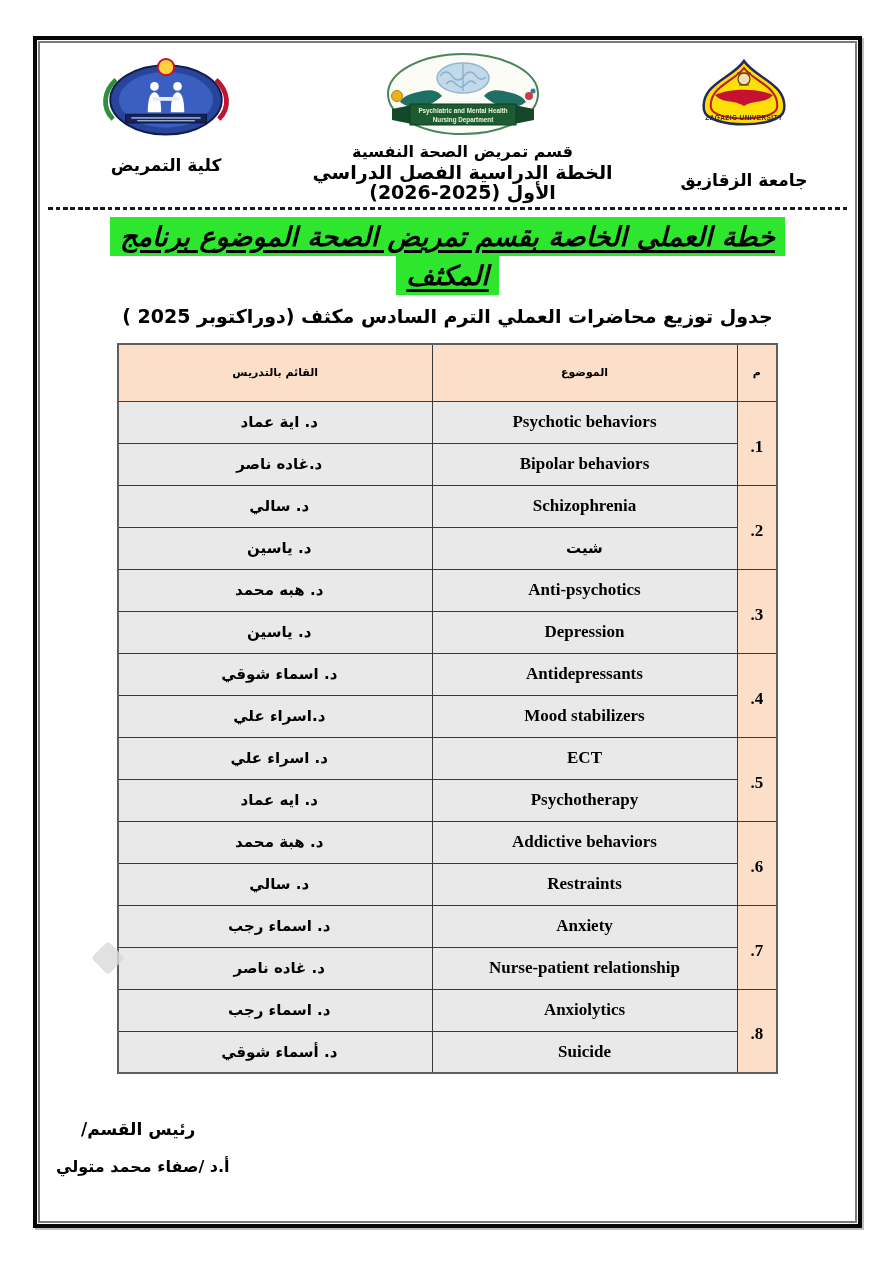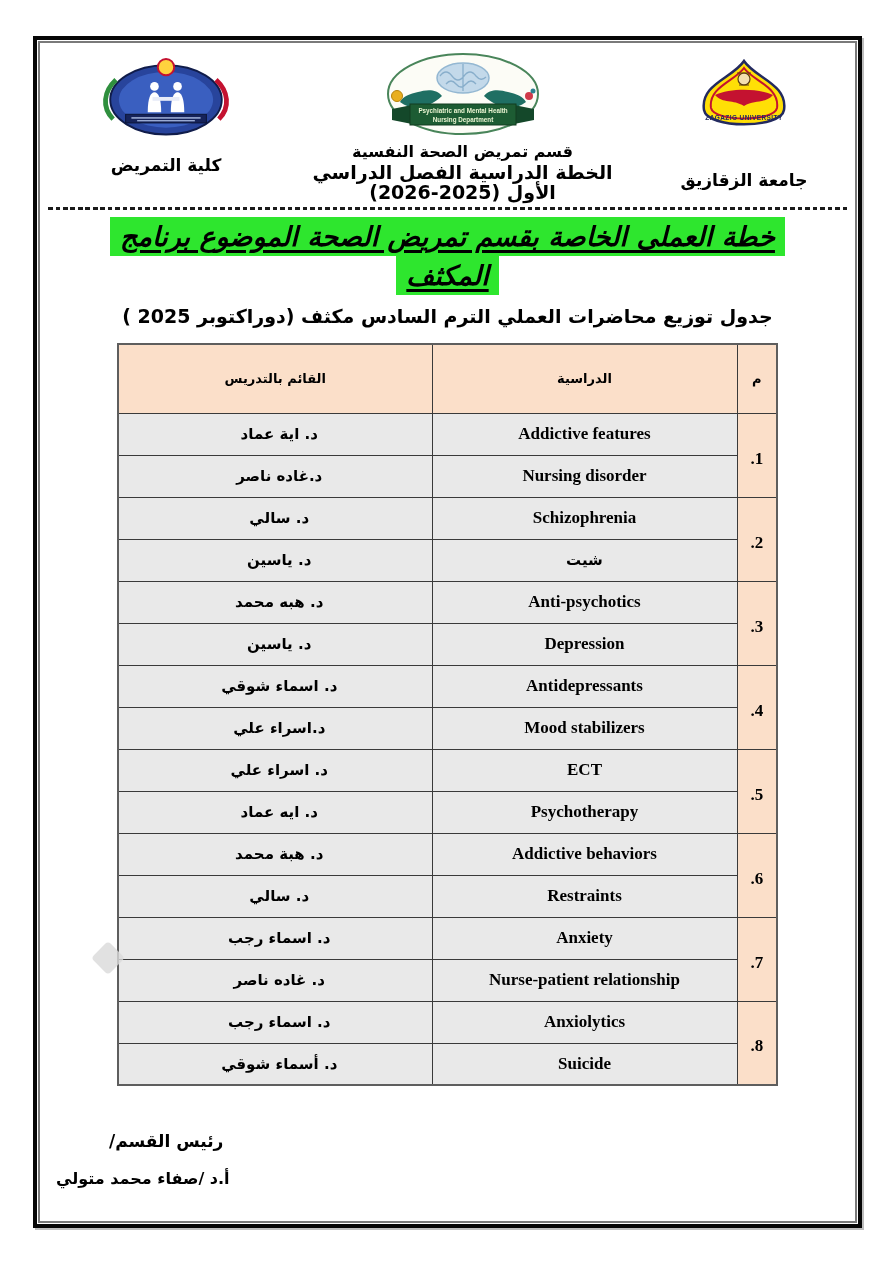--- a/index.html
+++ b/index.html
@@ -73,22 +73,22 @@
     border: 2px solid #5e5e5e;
   }
   table.schedule th, table.schedule td {
     border: 1.5px solid #3a3a3a;
     text-align: center;
     vertical-align: middle;
   }
   th.h-no, td.cell-no { border-left-width: 3px; }
   table.schedule th {
     background: #fbdfc9;
-    height: 69px;
-    font-weight: 700; font-size: 13px;
+    height: 57px;
+    font-weight: 700; font-size: 11px;
   }
   th.h-no { width: 40px; font-size: 18px; }
   th.h-topic { width: 305px; }
   th.h-teacher { width: 314px; }
   td.cell-no {
     background: #fbdfc9;
     vertical-align: top;
     padding-top: 7px;
     font-family: "Liberation Serif", serif;
     font-weight: 700; font-size: 17px;
@@ -100,21 +100,21 @@
     font-weight: 700; font-size: 17px;
   }
   td.cell-topic.ar { font-family: "DejaVu Sans", sans-serif; font-size: 15px; }
   td.cell-teacher {
     background: #e9e9e9;
     font-weight: 700; font-size: 15px; padding-left: 8px;
   }
 
   
   .footer { margin-top: 42px; text-align: left; }
-  .footer .f1 { padding-left: 69px; font-weight: 700; font-size: 17px; line-height: 26px; }
+  .footer .f1 { padding-left: 41px; font-weight: 700; font-size: 17px; line-height: 26px; }
   .footer .f2 { padding-left: 16px; margin-top: 13px; font-weight: 700; font-size: 16px; line-height: 24px; }
 
   
   .artifact {
     position: absolute; left: 56px; top: 903px;
     width: 24px; height: 24px;
     background: #d9d9d9; opacity: .8;
     transform: rotate(45deg); border-radius: 4px;
   }
 
@@ -193,32 +193,32 @@
         <span class="title-line"><span class="hl">خطة العملى الخاصة بقسم تمريض الصحة الموضوع برنامج</span></span>
         <span class="title-line"><span class="hl">المكثف</span></span>
       </div>
 
       <div class="subtitle">جدول توزيع محاضرات العملي الترم السادس مكثف (دوراكتوبر 2025 )</div>
 
       <table class="schedule">
         <thead>
           <tr>
             <th class="h-no">م</th>
-            <th class="h-topic">الدراسية</th>
+            <th class="h-topic">الموضوع</th>
             <th class="h-teacher">القائم بالتدريس</th>
           </tr>
         </thead>
         <tbody>
             <tr>
               <td class="cell-no" rowspan="2" dir="ltr">.1</td>
-              <td class="cell-topic">Addictive features</td>
+              <td class="cell-topic">Psychotic behaviors</td>
               <td class="cell-teacher">د. اية عماد</td>
             </tr>
             <tr>
-              <td class="cell-topic">Nursing disorder</td>
+              <td class="cell-topic">Bipolar behaviors</td>
               <td class="cell-teacher">د.غاده ناصر</td>
             </tr>
             <tr>
               <td class="cell-no" rowspan="2" dir="ltr">.2</td>
               <td class="cell-topic">Schizophrenia</td>
               <td class="cell-teacher">د. سالي</td>
             </tr>
             <tr>
               <td class="cell-topic ar">شيت</td>
               <td class="cell-teacher">د. ياسين</td>

